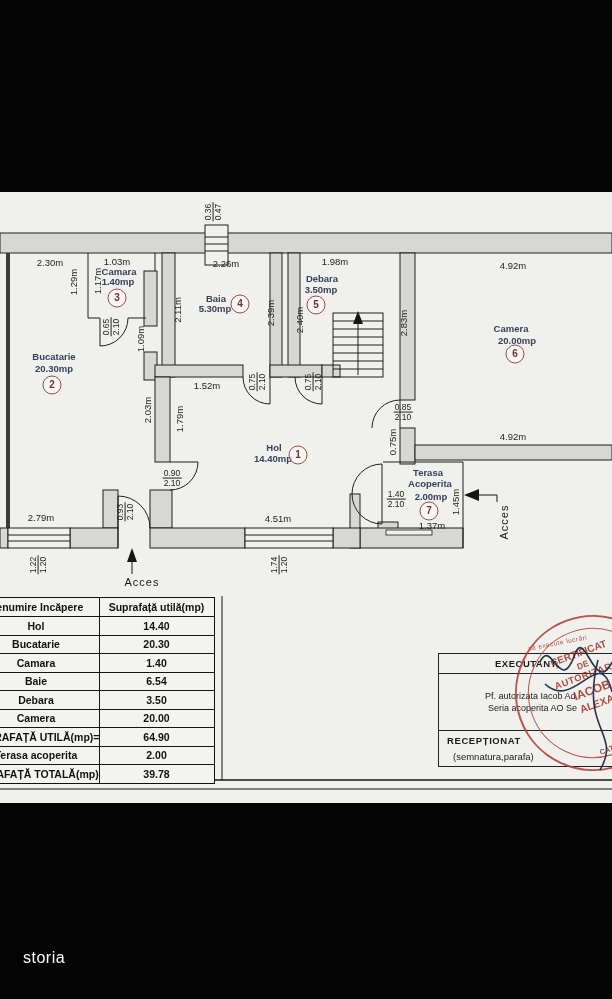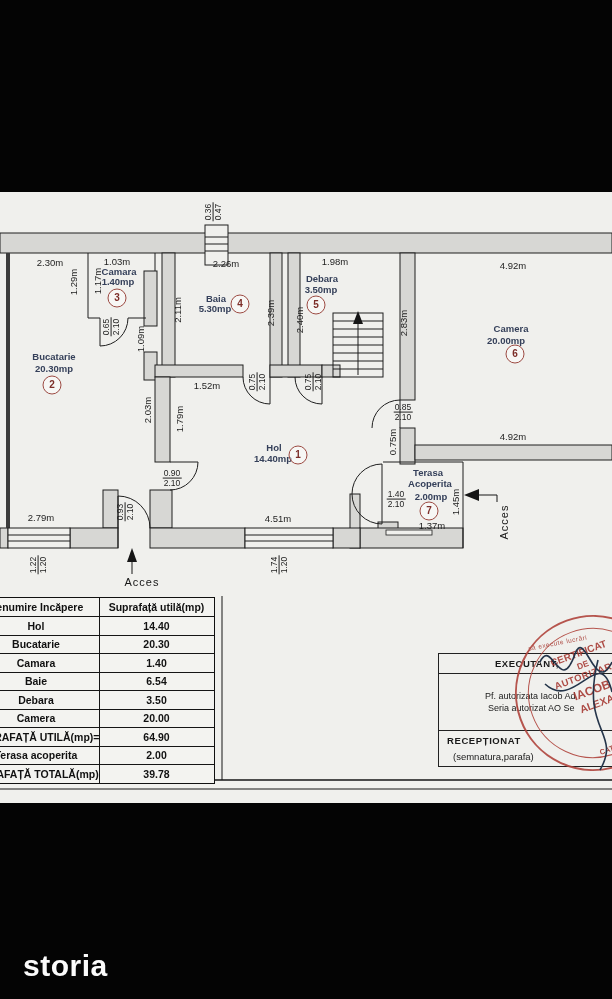--- a/index.html
+++ b/index.html
@@ -47,21 +47,21 @@
   .stamp .ctr{position:absolute;left:0;right:0;top:28px;display:flex;flex-direction:column;
               align-items:center;line-height:1.25;font-weight:700;}
   .stamp .s1{font-size:10px;}
   .stamp .s2{font-size:8.5px;}
   .stamp .s3{font-size:9.5px;letter-spacing:.5px;}
   .stamp .s4{font-size:12px;margin-top:3px;}
   .stamp .s5{font-size:10.5px;}
   .stamp .arc-t{position:absolute;left:30px;top:13px;font-size:6.5px;transform:rotate(9deg);
                 letter-spacing:.5px;}
   .stamp .arc-b{position:absolute;left:62px;bottom:13px;font-size:7.5px;font-weight:700;}
-  .storia{position:absolute;left:23px;top:949px;font-size:30px;font-weight:700;color:#fbfbfb;
+  .storia{position:absolute;left:23px;top:949px;font-size:16px;font-weight:400;color:#fbfbfb;
           letter-spacing:.5px;z-index:2;}
 </style>
 </head>
 <body>
 
 <div class="sheet">
 
   <svg class="geom" width="612" height="611" viewBox="0 0 612 611">
     <g fill="#d7d7d4" stroke="#1f1f1f" stroke-width="1">
       <rect x="0" y="41" width="612" height="20"></rect>
@@ -191,21 +191,21 @@
     <span class="fb">2.10</span>
   </div>
   <div class="lbl" style="left:335px;top:70px">1.98m</div>
   <div class="lbl room" style="left:322px;top:87px">Debara</div>
   <div class="lbl room" style="left:321px;top:98px">3.50mp</div>
   <div class="circ" style="left:316px;top:113px">5</div>
   <div class="lbl rot" style="left:300px;top:128px">2.40m</div>
   <div class="lbl rot" style="left:404px;top:131px">2.83m</div>
   <div class="lbl" style="left:513px;top:74px">4.92m</div>
   <div class="lbl room" style="left:511px;top:137px">Camera</div>
-  <div class="lbl room" style="left:506px;top:149px">20.00mp</div>
+  <div class="lbl room" style="left:517px;top:149px">20.00mp</div>
   <div class="circ" style="left:515px;top:162px">6</div>
   <div class="lbl" style="left:513px;top:245px">4.92m</div>
   <div class="lbl frac" style="left:403px;top:220px">
     <span>0.85</span>
     <span class="fb">2.10</span>
   </div>
   <div class="lbl rot" style="left:393px;top:250px">0.75m</div>
   <div class="lbl rot" style="left:148px;top:218px">2.03m</div>
   <div class="lbl rot" style="left:180px;top:227px">1.79m</div>
   <div class="lbl room" style="left:274px;top:256px">Hol</div>
@@ -282,21 +282,21 @@
     <div class="trow tot">
       <div class="tc c1">SUPRAFAȚĂ TOTALĂ(mp)=</div>
       <div class="tc c2">39.78</div>
     </div>
   </div>
 
   <div class="execbox">
     <div class="exrow1">EXECUTANT,</div>
     <div class="exrow2">
       <div class="l1">Pf. autorizata  Iacob Ad</div>
-      <div class="l2">Seria autorizat  AO Se</div>
+      <div class="l2">Seria acoperita  AO Se</div>
     </div>
     <div class="exrow3">
       <div class="r1">RECEPȚIONAT</div>
       <div class="r2">(semnatura,parafa)</div>
     </div>
   </div>
 
   <div class="stamp">
     <div class="ring"></div>
     <div class="arc-t">să execute lucrări</div>

